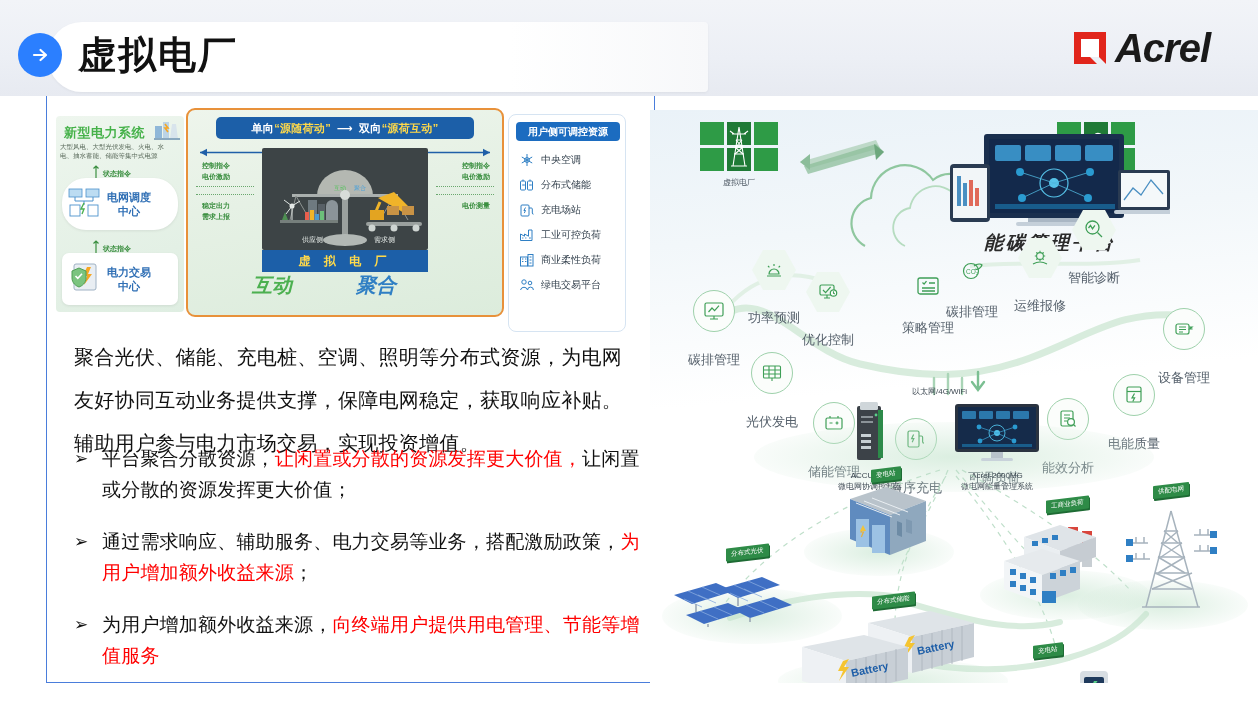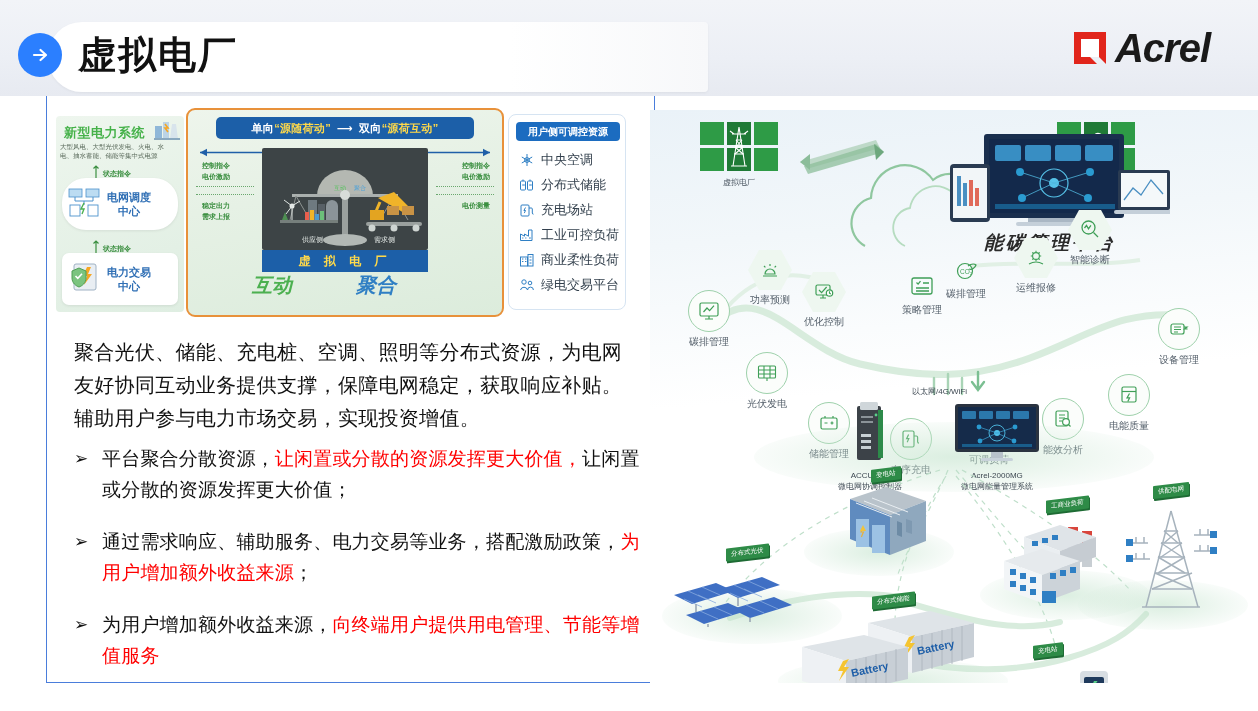--- a/index.html
+++ b/index.html
@@ -70,33 +70,33 @@
   .gc-sidetext{position:absolute;font-size:7px;color:#3b8f40;line-height:11px;font-weight:bold;}
   .gc-sidetext.l1{left:14px;top:50px;}
   .gc-sidetext.l2{left:14px;top:90px;}
   .gc-sidetext.r1{right:12px;top:50px;text-align:right;}
   .gc-sidetext.r2{right:12px;top:90px;text-align:right;}
   .gc-cal{position:absolute;top:162px;font-size:20px;font-weight:bold;font-style:italic;}
   .gc-cal.c1{left:64px;color:#4cb050;}
   .gc-cal.c2{left:168px;color:#2f7fc4;}
   .gc-dash{position:absolute;height:0;border-top:1px dotted #6aa86e;}
 
-  .g-right{position:absolute;left:452px;top:6px;width:118px;height:196px;background:#fff;
+  .g-right{position:absolute;left:452px;top:6px;width:118px;height:218px;background:#fff;
     border:1px solid #d6e4f2;border-radius:8px;box-sizing:border-box;padding-left:10px;}
   .gr-title{position:absolute;left:7px;top:7px;width:104px;height:19px;background:#1c6cc0;
     border-radius:4px;color:#fff;font-size:10px;font-weight:bold;display:flex;
     align-items:center;justify-content:center;white-space:nowrap;}
   .gr-list{position:absolute;left:10px;top:32px;width:104px;}
   .gr-item{display:flex;align-items:center;gap:6px;height:25px;}
   .gr-ico{width:16px;height:16px;flex:none;color:#2f7fc4;}
-  .gr-txt{font-size:13px;color:#33404d;white-space:nowrap;}
+  .gr-txt{font-size:10px;color:#33404d;white-space:nowrap;}
 
   
   .para{position:absolute;left:74px;top:336px;width:566px;font-size:20px;color:#111;
-    line-height:33px;letter-spacing:.3px;}
+    line-height:43px;letter-spacing:.3px;}
   .bullets{position:absolute;left:74px;top:443px;width:566px;}
   .bullet{display:flex;gap:12px;margin-bottom:21px;}
   .bullet-mark{font-size:17px;color:#111;line-height:31px;flex:none;width:16px;font-weight:bold;}
   .bullet-body{font-size:19px;color:#111;line-height:31px;letter-spacing:.2px;}
   .red{color:#ff0000;}
 
   
   .diagram{position:absolute;left:650px;top:110px;width:608px;height:573px;
     background:linear-gradient(175deg,#eaf2f8 0%,#f2f7fa 22%,#ffffff 48%,#ffffff 100%);
     overflow:hidden;}
@@ -110,21 +110,21 @@
   .cloud{position:absolute;}
   .node{position:absolute;text-align:center;}
   .node-circ{width:40px;height:40px;border-radius:50%;border:1.5px solid #9ed1ab;
     background:#fbfdfb;display:flex;align-items:center;justify-content:center;margin:0 auto;
     color:#3f9f57;}
   .node-hex{width:44px;height:40px;background:#eef7f0;display:flex;align-items:center;
     justify-content:center;margin:0 auto;color:#3f9f57;
     clip-path:polygon(25% 0,75% 0,100% 50%,75% 100%,25% 100%,0 50%);}
   .node-plain{width:34px;height:28px;display:flex;align-items:center;justify-content:center;
     margin:0 auto;color:#3f9f57;}
-  .node-cap{font-size:10px;color:#55606b;margin-top:3px;white-space:nowrap;}
+  .node-cap{font-size:13px;color:#55606b;margin-top:19px;white-space:nowrap;}
   .net-label{position:absolute;font-size:8px;color:#3d4852;white-space:nowrap;}
   .device{position:absolute;text-align:center;}
   .device-cap{font-size:8px;color:#3d4852;line-height:11px;margin-top:4px;white-space:nowrap;}
   .scene-item{position:absolute;text-align:center;}
   .sign{display:inline-block;background:#2e8b47;color:#fff;font-size:6.5px;padding:2px 5px;
     border-radius:1px;white-space:nowrap;transform:skewY(-7deg);box-shadow:1px 2px 0 #1e6b34;}
   .ellipse{position:absolute;border-radius:50%;
     background:radial-gradient(ellipse at center,rgba(190,225,200,.55) 0%,rgba(220,238,226,.18) 70%,rgba(255,255,255,0) 100%);}
 </style>
 </head>

